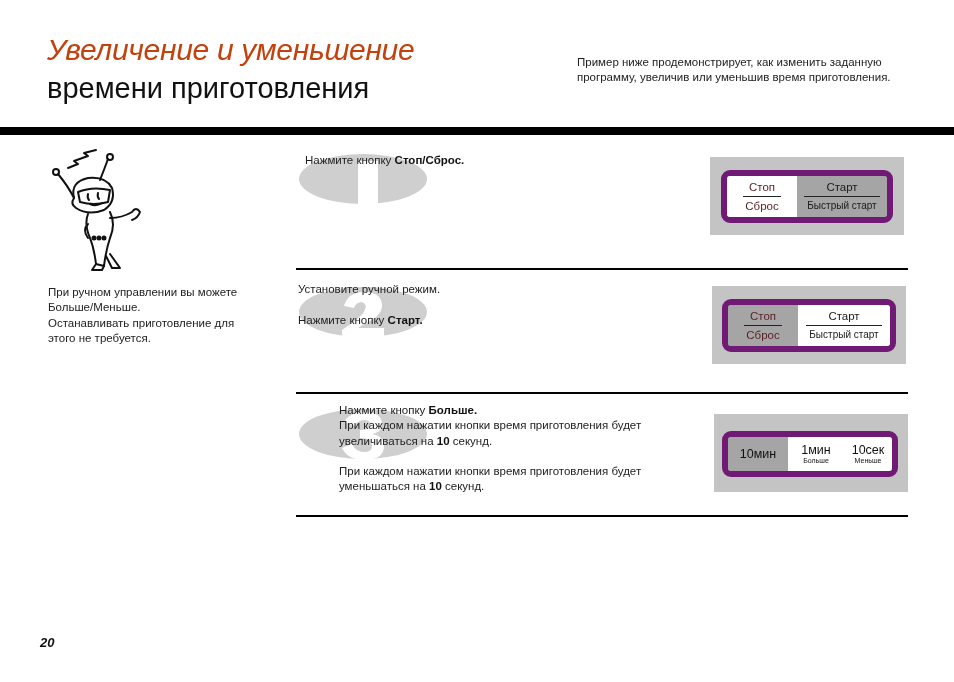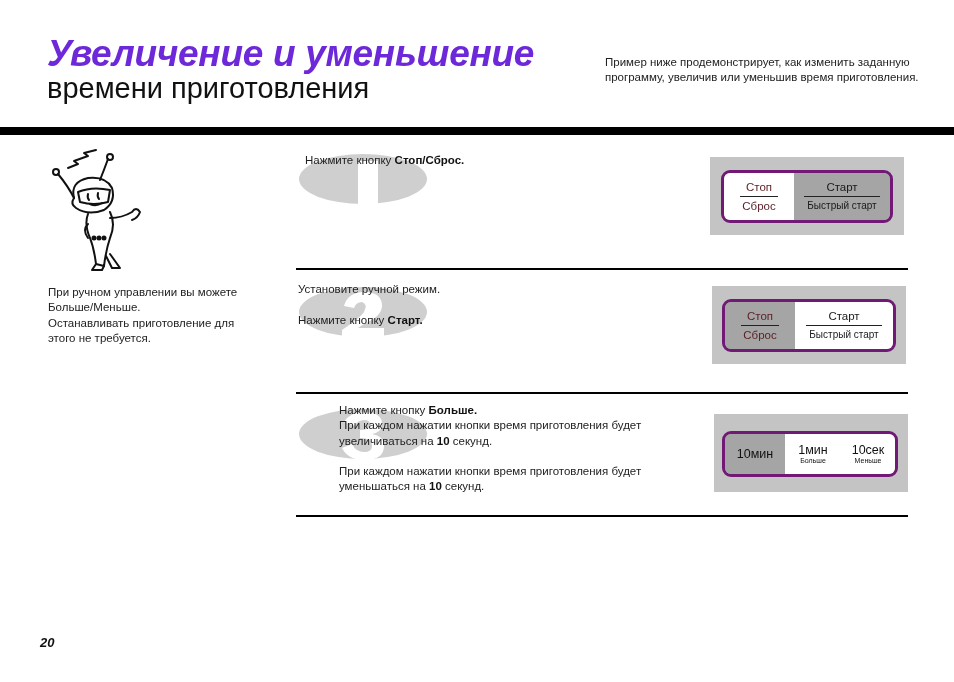--- a/index.html
+++ b/index.html
@@ -1,32 +1,32 @@
 <!DOCTYPE html>
 <html><head>
   <meta charset="utf-8">
   <style>
     * { box-sizing: border-box; margin: 0; padding: 0; }
     html, body { width: 954px; height: 682px; background: #ffffff; overflow: hidden; }
     body { position: relative; font-family: "Liberation Sans", sans-serif; color: #1a1a1a; }
 
-    .title-bold { position: absolute; left: 47px; top: 33px; font-size: 37px; font-weight: bold; font-style: italic; color: #6d28d9; letter-spacing: -0.3px; }
+    .title-bold { position: absolute; left: 47px; top: 33px; font-size: 30px; font-weight: normal; font-style: italic; color: #c2410c; letter-spacing: -0.3px; }
     .title-normal { position: absolute; left: 47px; top: 72px; font-size: 29px; color: #111; }
-    .intro { position: absolute; left: 577px; top: 55px; width: 340px; font-size: 11.5px; line-height: 15px; color: #222; margin-left: 28px; }
+    .intro { position: absolute; left: 577px; top: 55px; width: 340px; font-size: 11.5px; line-height: 15px; color: #222; }
     .top-rule { position: absolute; left: 0; top: 127px; width: 954px; height: 8px; background: #000; }
 
     .mascot { position: absolute; left: 44px; top: 146px; width: 110px; height: 130px; }
     .side-note { position: absolute; left: 48px; top: 285px; width: 230px; font-size: 11.5px; line-height: 15.3px; color: #222; }
     .step-rule { position: absolute; left: 296px; width: 612px; height: 2px; background: #000; }
     .numeral { position: absolute; left: 2px; width: 130px; height: 52px; }
     .step-text { position: absolute; font-size: 11.5px; line-height: 15.3px; color: #222; }
     .step-text b { font-weight: bold; color: #111; }
 
     .panel { position: absolute; background: #c4c4c4; }
-    .panel-inner { position: absolute; border: 3px solid #701a75; border-radius: 9px; overflow: hidden; display: flex; background: #a3a3a3; }
+    .panel-inner { position: absolute; border: 6px solid #701a75; border-radius: 9px; overflow: hidden; display: flex; background: #a3a3a3; }
     .btn { display: flex; flex-direction: column; align-items: center; justify-content: center; height: 100%; }
     .btn .top, .btn .bot { font-size: 11.5px; color: #5a1f24; line-height: 14px; }
     .btn .line { height: 1px; background: #222; margin: 2px 0; }
     .btn.white { background: #ffffff; }
     .btn.grey { background: #a5a5a5; }
     .btn.start .top, .btn.start .bot { color: #1a1a1a; }
     .btn.start .bot { font-size: 10px; }
 
     .time-btn { display: flex; flex-direction: column; align-items: center; justify-content: center; height: 100%; }
     .time-btn .big { font-size: 12.5px; color: #111; line-height: 13px; }

